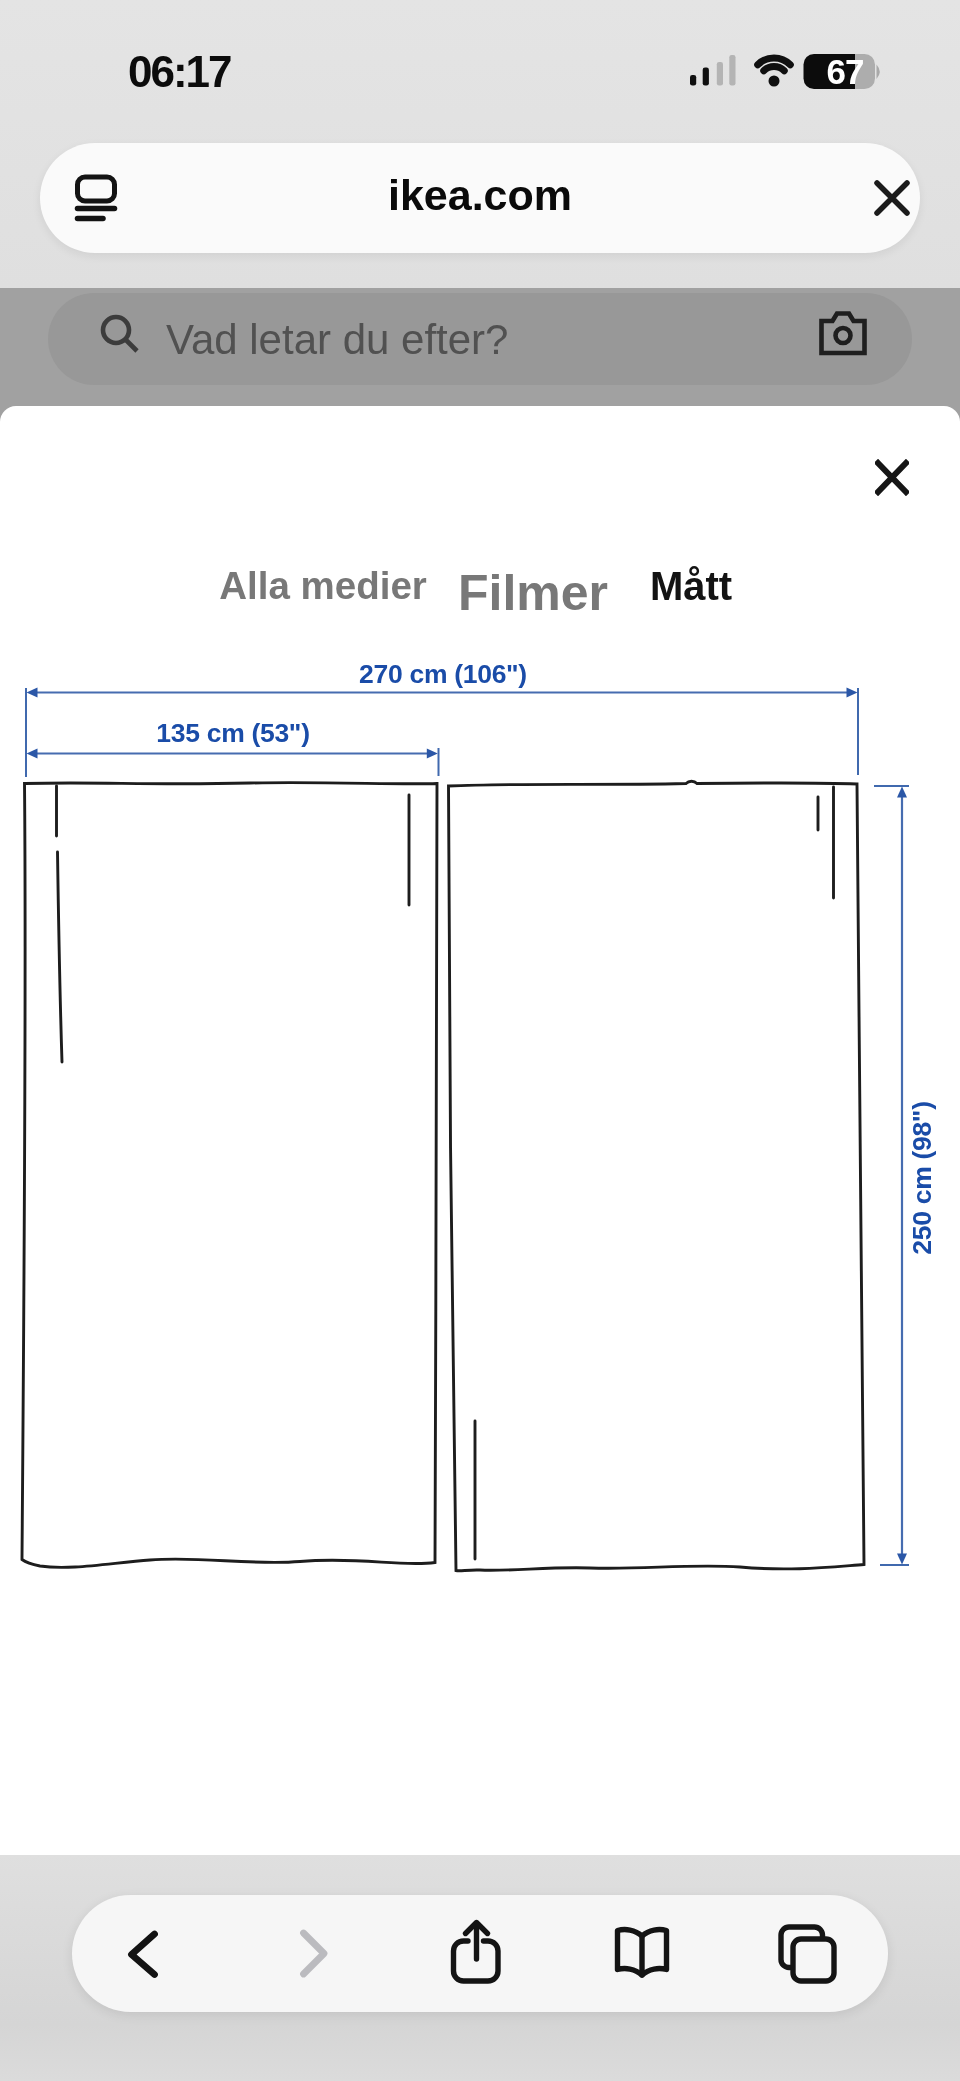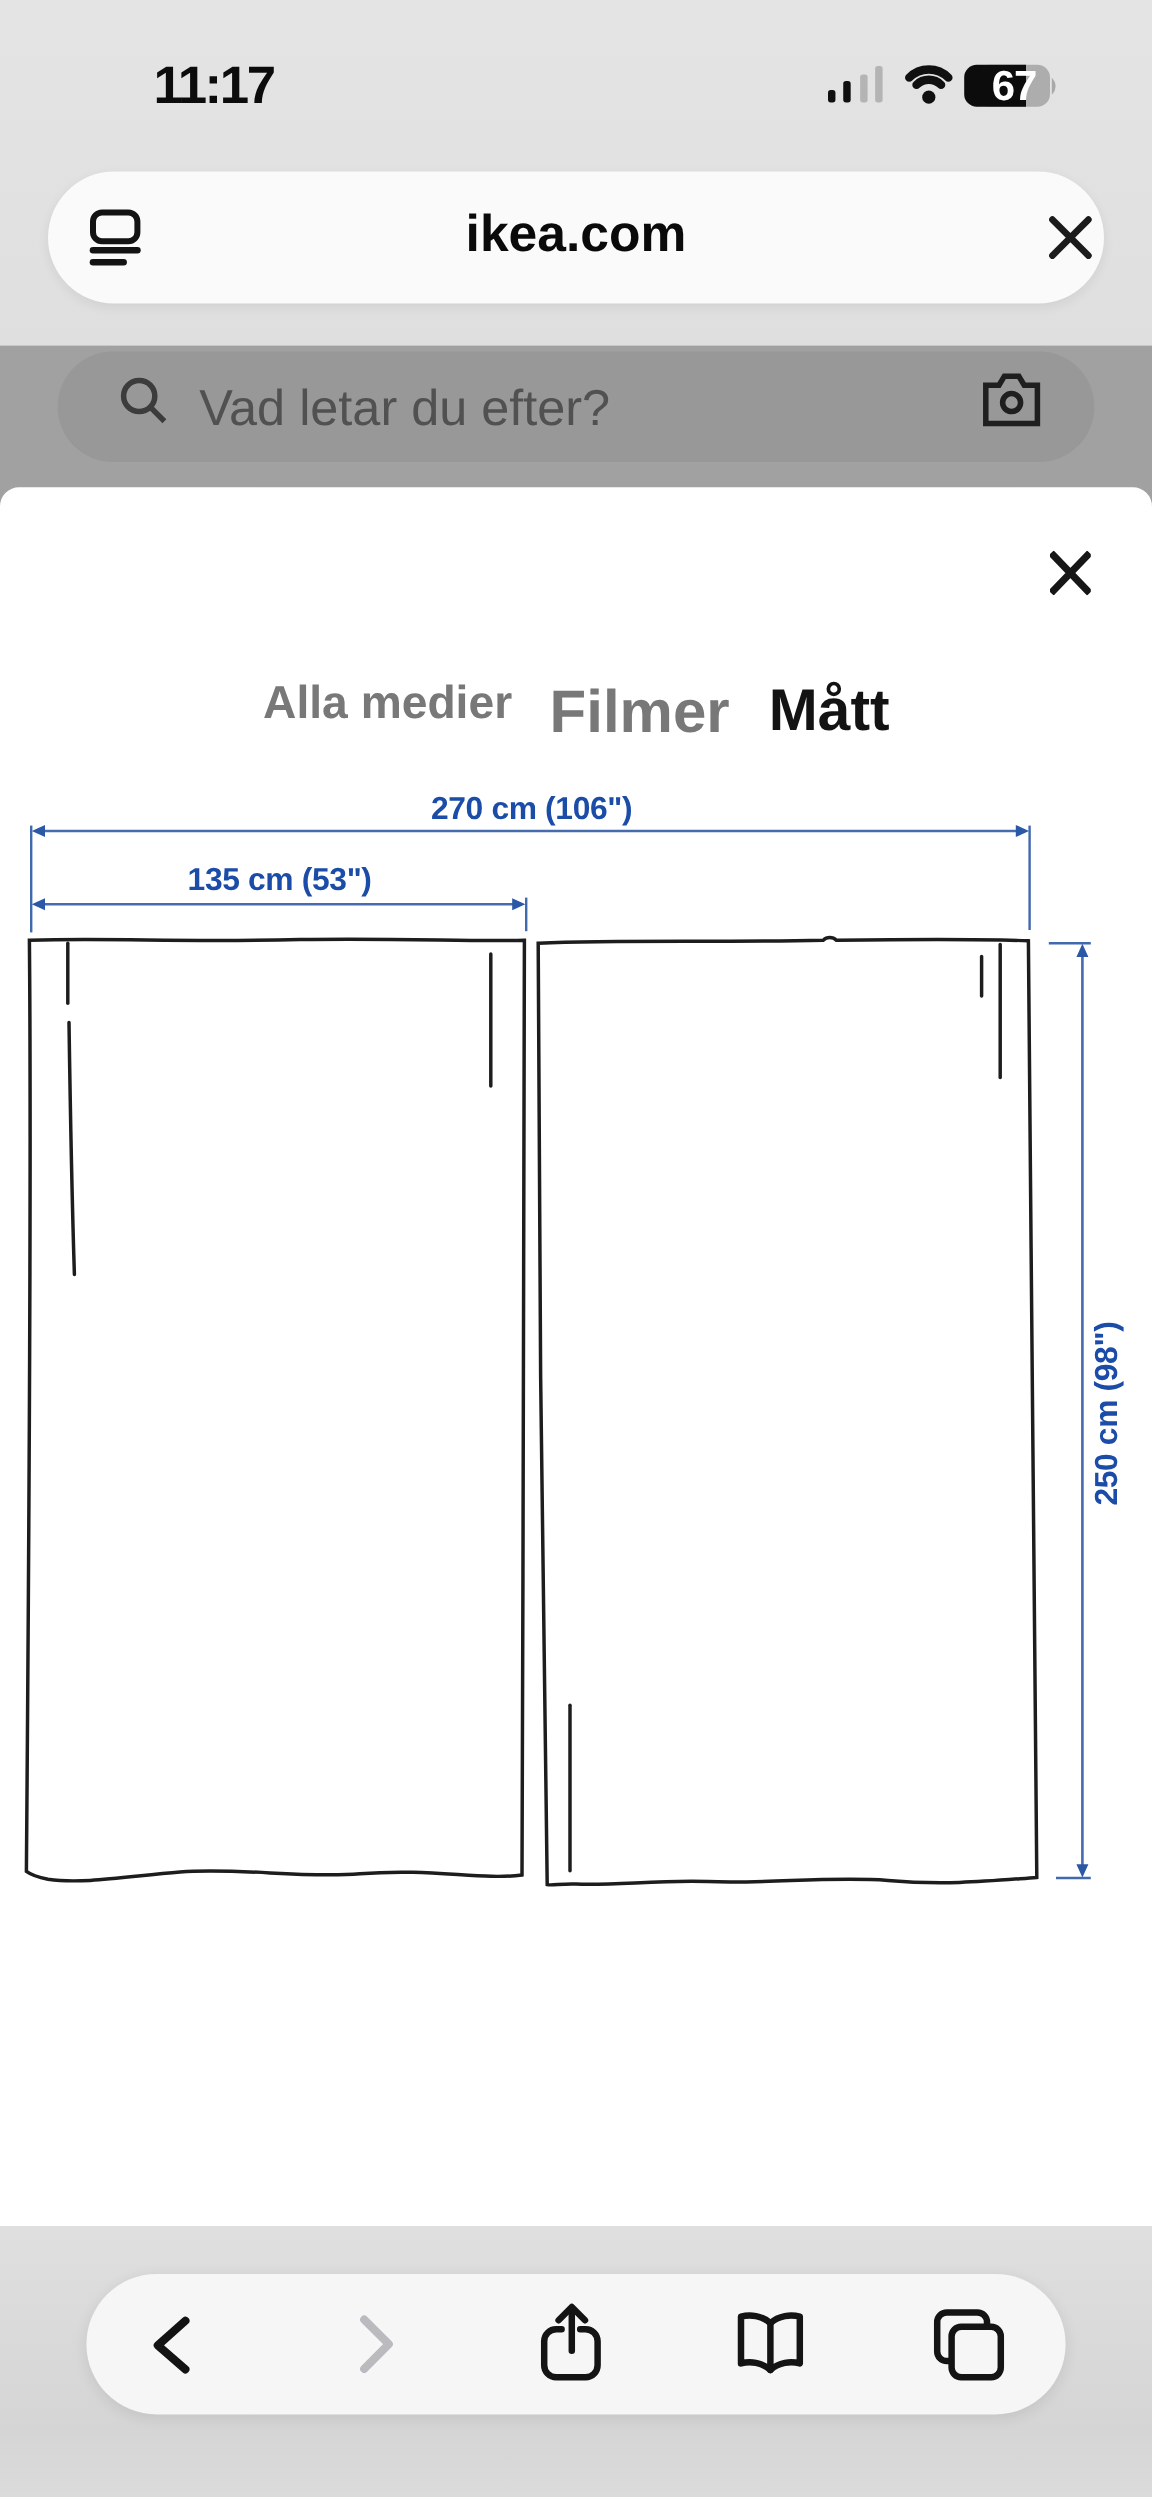--- a/index.html
+++ b/index.html
@@ -5,21 +5,21 @@
   html,body{margin:0;padding:0;}
   body{width:960px;height:2081px;position:relative;overflow:hidden;
        font-family:"Liberation Sans",sans-serif;background:#e4e4e4;}
   .abs{position:absolute;}
 </style>
 </head>
 <body>
 
 <div class="abs" style="left:0;top:0;width:960px;height:288px;background:linear-gradient(#e4e4e4,#dfdfdf);"></div>
 
-<div class="abs" style="left:128px;top:47px;font-size:44px;font-weight:700;color:#0c0c0c;letter-spacing:-2px;">11:17</div>
+<div class="abs" style="left:128px;top:47px;font-size:44px;font-weight:700;color:#0c0c0c;letter-spacing:-2px;">06:17</div>
 
 <svg class="abs" style="left:660px;top:30px;" width="240" height="80" viewBox="0 0 240 80">
 
   <g fill="#101010">
     <rect x="30" y="45" width="6.2" height="10.5" rx="2.3"></rect>
     <rect x="42.7" y="37.5" width="6.2" height="18" rx="2.3"></rect>
     <rect x="56.8" y="32" width="6.2" height="23.5" rx="2.3" fill="#b4b4b4"></rect>
     <rect x="69.3" y="25" width="6.2" height="30.5" rx="2.3" fill="#b4b4b4"></rect>
   </g>
 
@@ -70,21 +70,21 @@
 <div class="abs" style="left:0;top:406px;width:960px;height:1449px;background:#ffffff;border-radius:16px 16px 0 0;"></div>
 
 <svg class="abs" style="left:875px;top:459px;" width="34" height="37" viewBox="0 0 34 37">
   <path d="M3,4 L31,33 M31,4 L3,33" stroke="#161616" stroke-width="6" stroke-linecap="square"></path>
 </svg>
 
 <div class="abs" style="left:323px;top:564px;transform:translateX(-50%);font-size:38.5px;font-weight:700;color:#787878;">Alla medier</div>
 
 <div class="abs" style="left:533px;top:564px;transform:translateX(-50%);font-size:50px;font-weight:700;color:#787878;">Filmer</div>
 
-<div class="abs" style="left:691px;top:564px;transform:translateX(-50%);font-size:49px;font-weight:700;color:#131313;">Mått</div>
+<div class="abs" style="left:691px;top:564px;transform:translateX(-50%);font-size:40px;font-weight:700;color:#131313;">Mått</div>
 
 <svg class="abs" style="left:0;top:640px;" width="960" height="960" viewBox="0 640 960 960">
 
   <g stroke="#4069ae" stroke-width="2">
     <path d="M26,688 V777" fill="none"></path>
     <path d="M858,688 V775" fill="none"></path>
     <path d="M438.5,748 V776" fill="none"></path>
     <path d="M874,786 H909" fill="none"></path>
     <path d="M880,1565 H909" fill="none"></path>
   </g>

